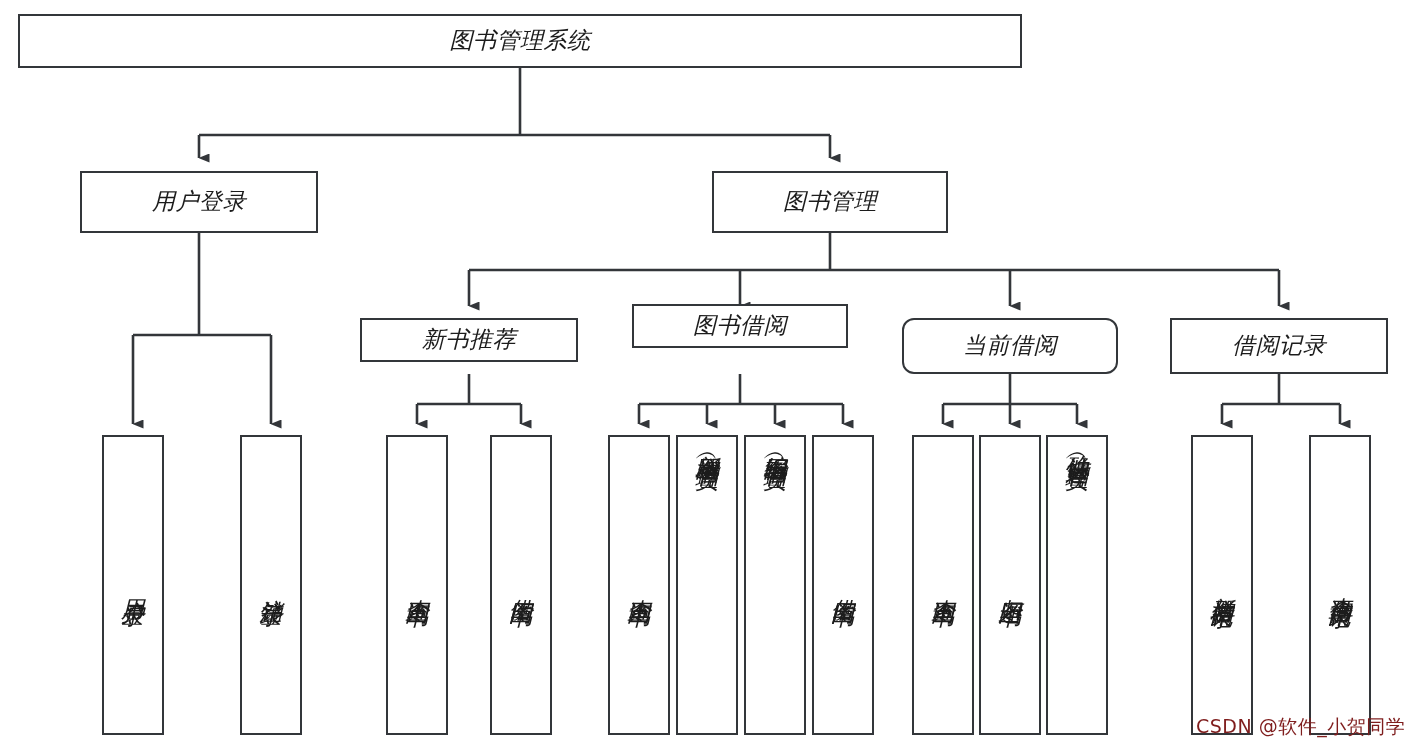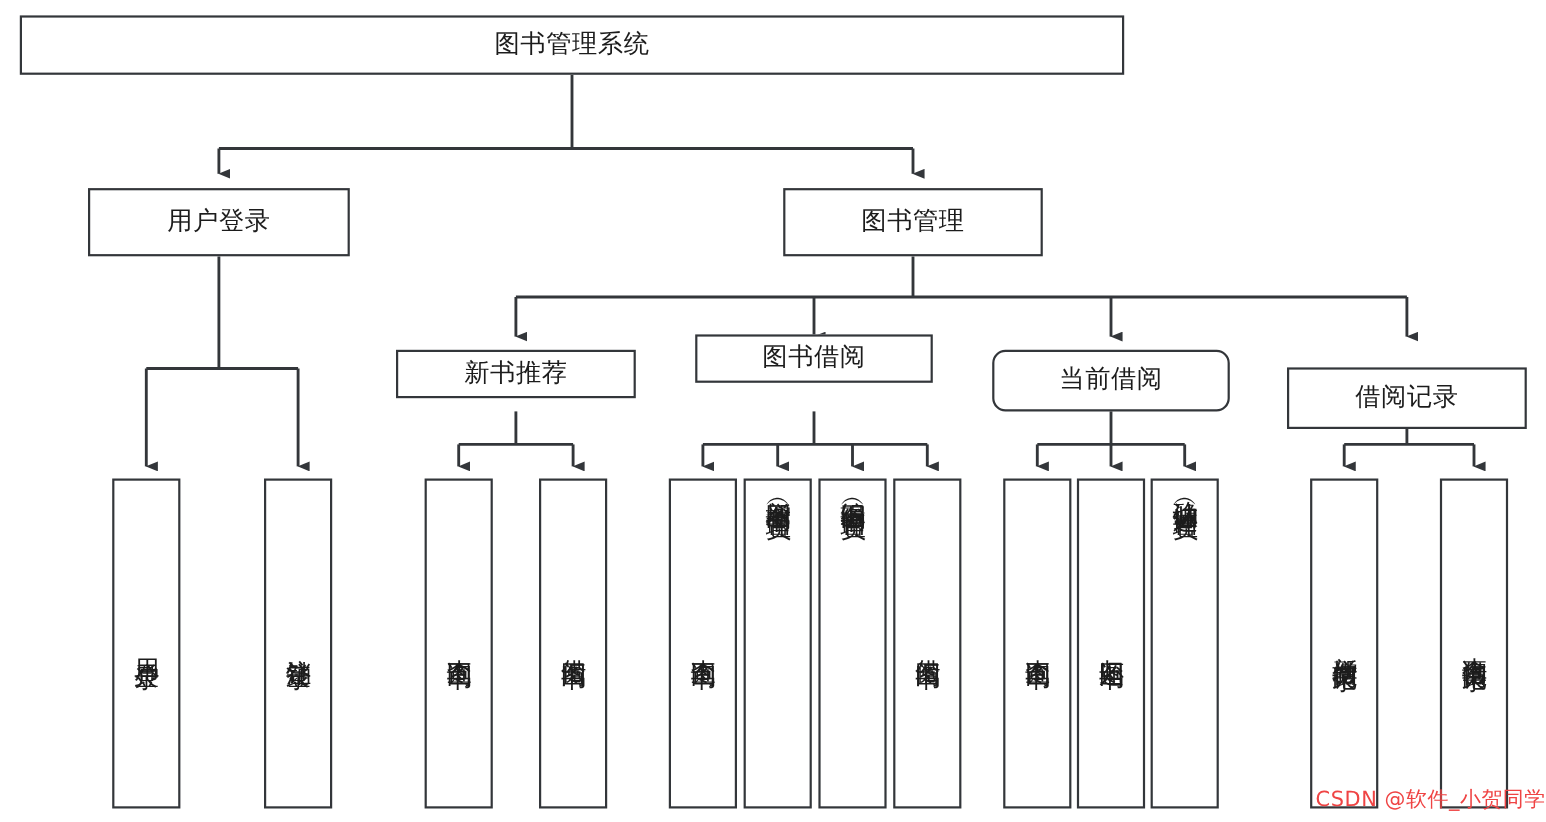--- a/index.html
+++ b/index.html
@@ -26,41 +26,42 @@
   }
   .node-box {
     position: absolute;
     box-sizing: border-box;
     background: #ffffff;
     border: 2px solid #33363a;
     display: flex;
     align-items: center;
     justify-content: center;
     overflow: hidden;
+    font-style: italic;
   }
   .node-label-h {
     font-size: 23px;
     color: #1c1c1c;
     line-height: 1.1;
     letter-spacing: 0.5px;
     white-space: nowrap;
   }
   .node-label-v {
     font-size: 23px;
     color: #1c1c1c;
     writing-mode: vertical-rl;
     text-orientation: upright;
     letter-spacing: 2px;
     line-height: 1.05;
     white-space: nowrap;
   }
   .watermark {
     position: absolute;
     font-size: 19px;
-    color: #ef4444;
+    color: #7f1d1d;
     white-space: nowrap;
     letter-spacing: 0.5px;
     pointer-events: none;
   }
 </style>
 </head>
 <body>
 
 <div id="canvas">
 
@@ -127,21 +128,21 @@
 
   <div class="node-box" style="left:360px; top:318px; width:218px; height:44px;">
     <span class="node-label-h">新书推荐</span>
   </div>
   <div class="node-box" style="left:632px; top:304px; width:216px; height:44px;">
     <span class="node-label-h">图书借阅</span>
   </div>
   <div class="node-box" style="left:902px; top:318px; width:216px; height:56px;border-radius:12px;">
     <span class="node-label-h">当前借阅</span>
   </div>
-  <div class="node-box" style="left:1170px; top:318px; width:218px; height:56px;margin-top:16px;">
+  <div class="node-box" style="left:1170px; top:318px; width:218px; height:56px;">
     <span class="node-label-h">借阅记录</span>
   </div>
 
   <div class="node-box" style="left:102px; top:435px; width:62px; height:300px; align-items:center;">
     <span class="node-label-v">用户登录</span>
   </div>
   <div class="node-box" style="left:240px; top:435px; width:62px; height:300px; align-items:center;">
     <span class="node-label-v">注销登录</span>
   </div>
 

